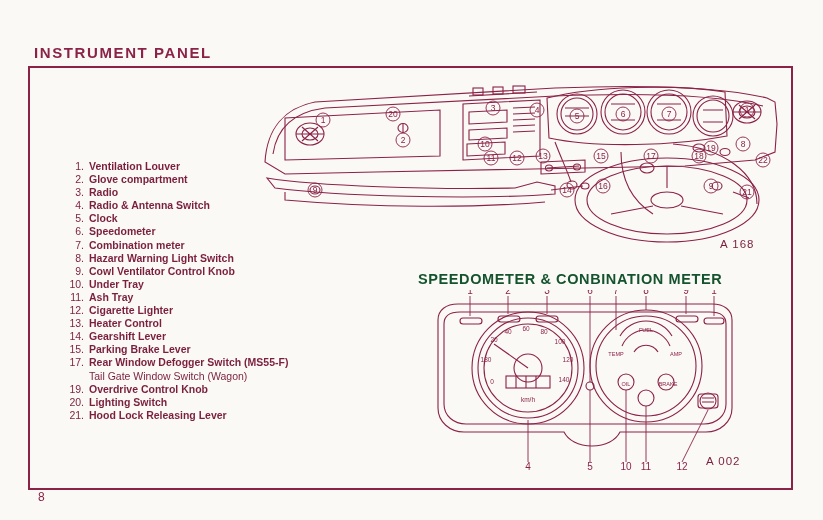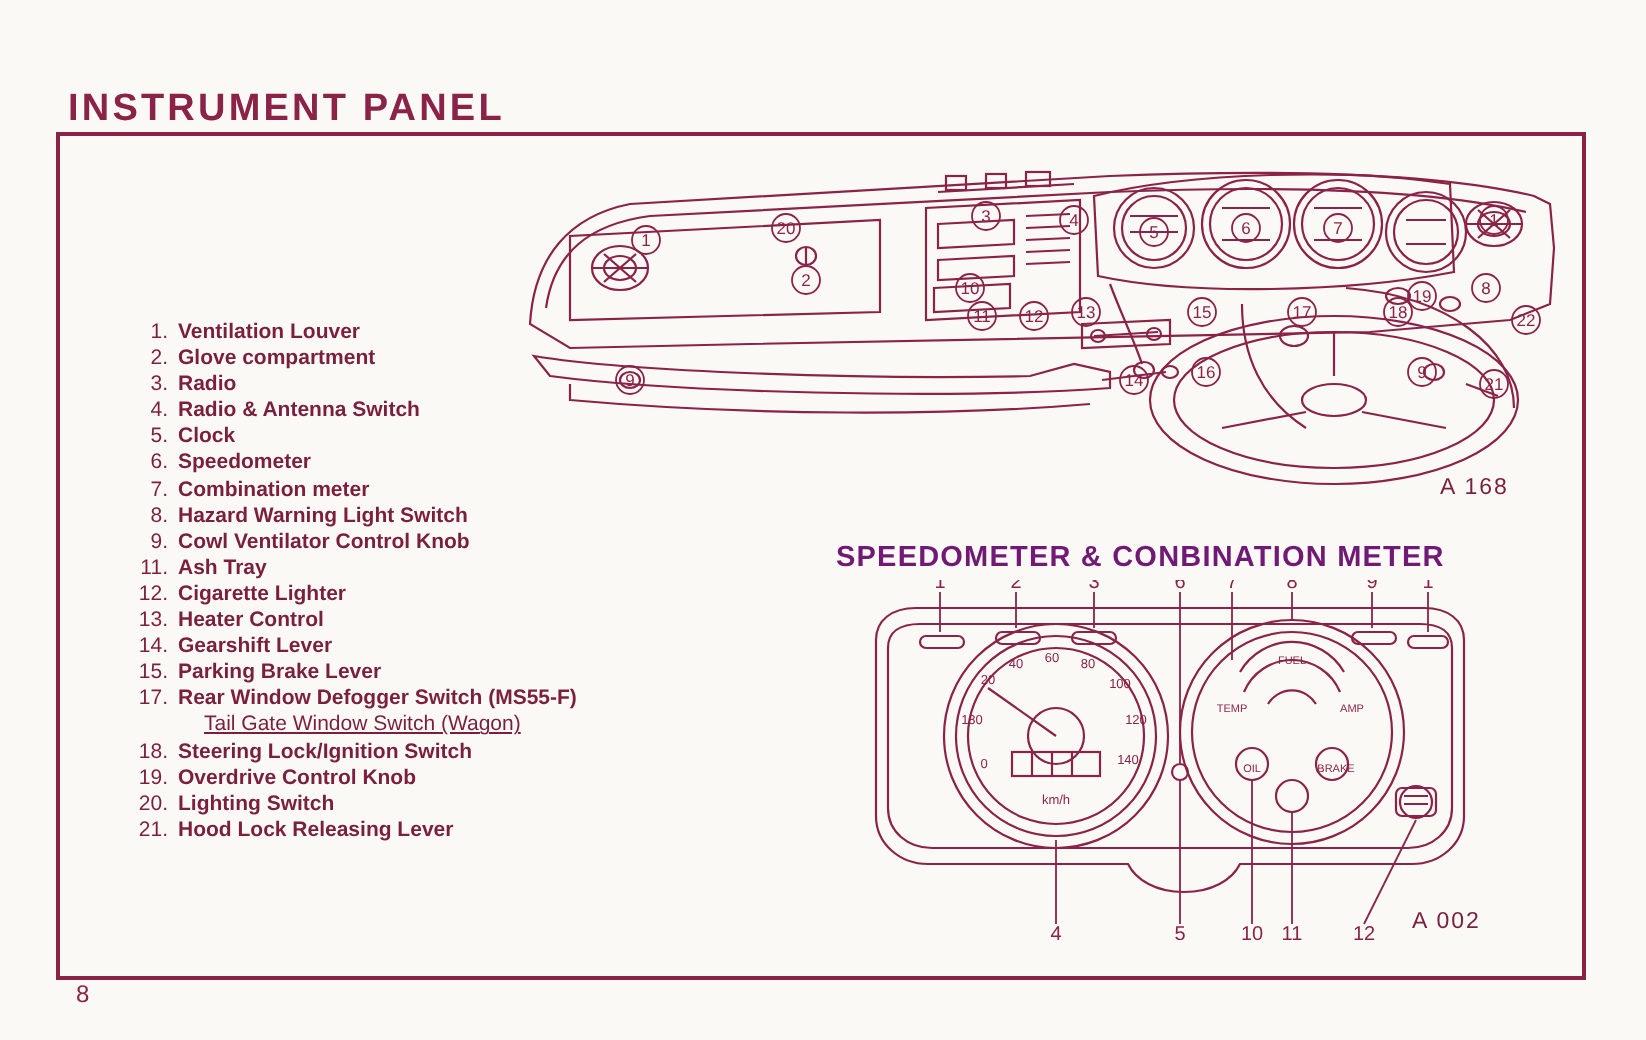--- a/index.html
+++ b/index.html
@@ -11,21 +11,21 @@
     overflow:hidden;
     position:relative;
   }
   .page{
     position:absolute;inset:0;
   }
   
   .title{
     position:absolute;
     left:34px;top:44px;
-    font-size:19px;
+    font-size:15px;
     font-weight:bold;
     letter-spacing:1.6px;
     color:#8b2248;
   }
   .title-rule{
     position:absolute;
     left:28px;top:66px;
     width:765px;height:2px;
     background:#8b2248;
   }
@@ -67,39 +67,38 @@
     white-space:nowrap;
   }
   .legend .num{
     width:22px;
     text-align:right;
     margin-right:5px;
     flex:0 0 auto;
   }
   .legend .txt{flex:1 1 auto;font-weight:bold;}
   .legend .sub{
-    margin-left:40px;
-    text-decoration:underline;
+    margin-left:27px;
   }
   
   .fig-code{
     position:absolute;
     font-size:11.5px;
     letter-spacing:1px;
     color:#7a1f3d;
   }
   .fig-code.a168{left:720px;top:238px;}
   .fig-code.a002{left:706px;top:455px;}
   .section2-title{
     position:absolute;
     left:418px;top:271px;
     font-size:14.5px;
     font-weight:bold;
     letter-spacing:.6px;
-    color:#701a75;
+    color:#14532d;
   }
   
   .art-dash{
     position:absolute;
     left:255px;top:82px;
     width:530px;height:165px;
   }
   .art-meter{
     position:absolute;
     left:420px;top:290px;
@@ -151,20 +150,24 @@
       </div>
     <div class="row">
         <span class="num">8.</span>
         <span class="txt">Hazard Warning Light Switch</span>
       </div>
     <div class="row">
         <span class="num">9.</span>
         <span class="txt">Cowl Ventilator Control Knob</span>
       </div>
     <div class="row">
+        <span class="num">10.</span>
+        <span class="txt">Under Tray</span>
+      </div>
+    <div class="row">
         <span class="num">11.</span>
         <span class="txt">Ash Tray</span>
       </div>
     <div class="row">
         <span class="num">12.</span>
         <span class="txt">Cigarette Lighter</span>
       </div>
     <div class="row">
         <span class="num">13.</span>
         <span class="txt">Heater Control</span>
@@ -176,24 +179,20 @@
     <div class="row">
         <span class="num">15.</span>
         <span class="txt">Parking Brake Lever</span>
       </div>
     <div class="row">
         <span class="num">17.</span>
         <span class="txt">Rear Window Defogger Switch (MS55-F)</span>
       </div>
     <div class="row">
         <span class="sub">Tail Gate Window Switch (Wagon)</span>
-      </div>
-    <div class="row">
-        <span class="num">18.</span>
-        <span class="txt">Steering Lock/Ignition Switch</span>
       </div>
     <div class="row">
         <span class="num">19.</span>
         <span class="txt">Overdrive Control Knob</span>
       </div>
     <div class="row">
         <span class="num">20.</span>
         <span class="txt">Lighting Switch</span>
       </div>
     <div class="row">

